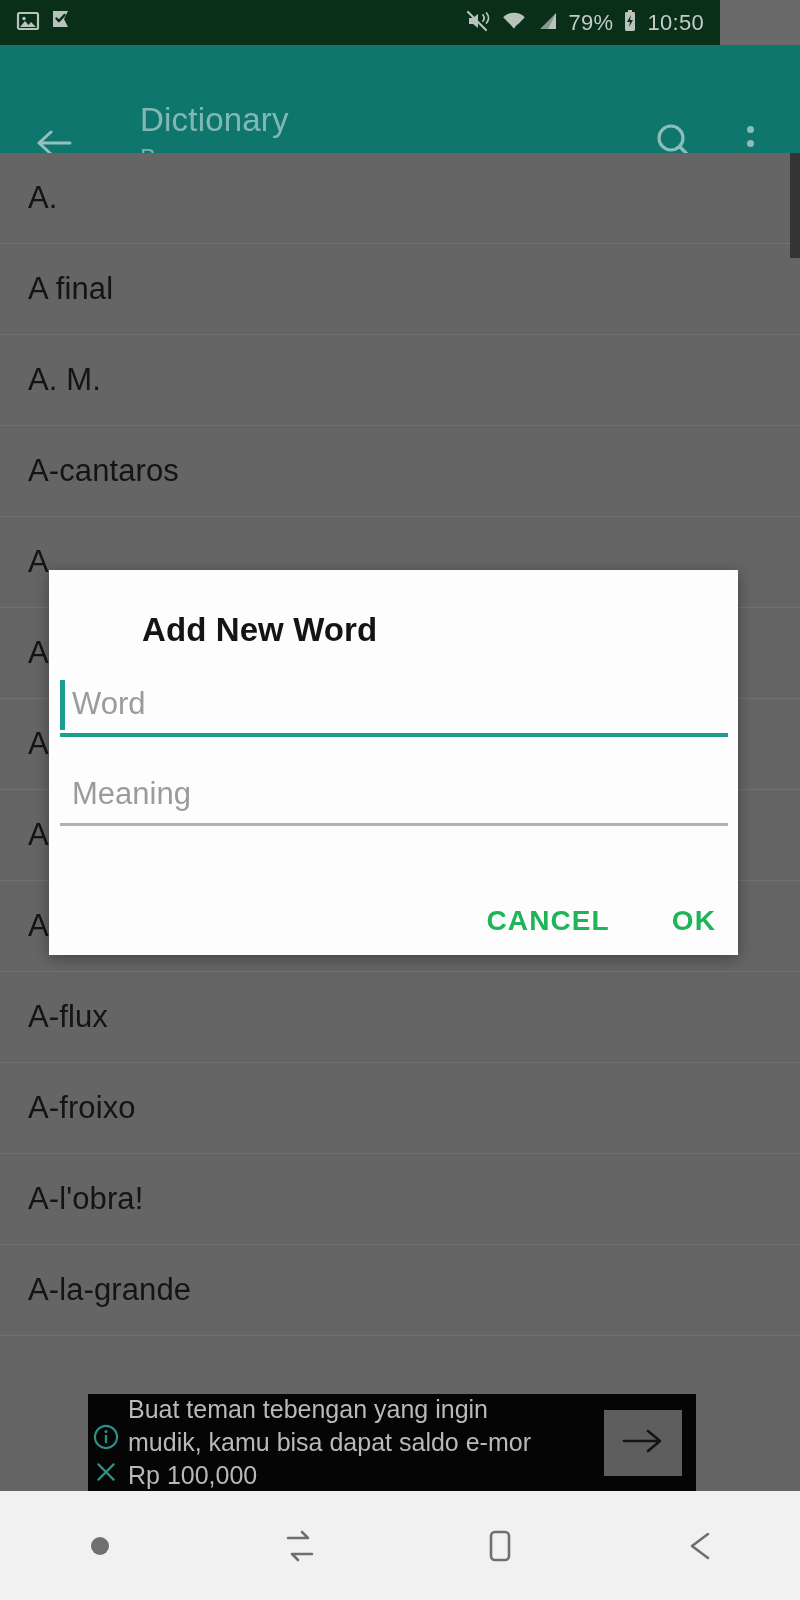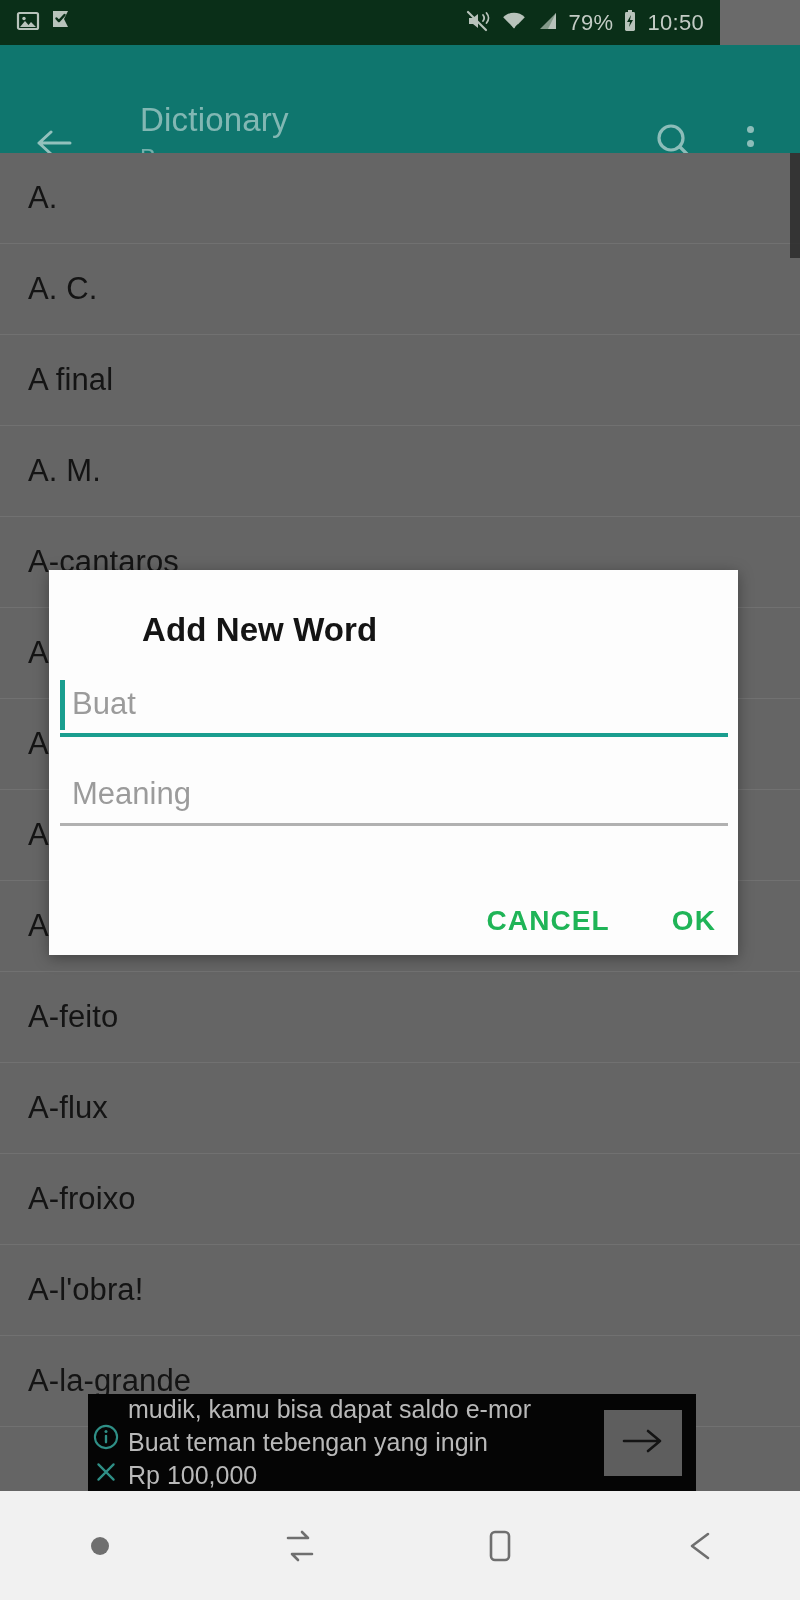--- a/index.html
+++ b/index.html
@@ -223,23 +223,20 @@
       <i></i>
       <i></i>
     </span>
   </div>
 
   <div id="word-list">
     <div class="word-row">
         <span class="label">A.</span>
       </div>
     <div class="word-row">
-        <span class="label">A. C.</span>
-      </div>
-    <div class="word-row">
         <span class="label">A final</span>
       </div>
     <div class="word-row">
         <span class="label">A. M.</span>
       </div>
     <div class="word-row">
         <span class="label">A-cantaros</span>
       </div>
     <div class="word-row">
         <span class="label">A</span>
@@ -270,21 +267,21 @@
       </div>
     <div id="scroll-thumb"></div>
   </div>
 
   <div id="scrim"></div>
 
   <div id="dialog">
     <div id="dialog-title">Add New Word</div>
 
     <div class="field" id="field-word">
-      <div class="ph">Buat</div>
+      <div class="ph">Word</div>
       <div class="underline"></div>
     </div>
     <div id="caret"></div>
 
     <div class="field" id="field-meaning">
       <div class="ph">Meaning</div>
       <div class="underline"></div>
     </div>
 
     <div id="dialog-actions">
@@ -303,22 +300,22 @@
         </svg>
       </span>
       <span>
         <svg width="26" height="26" viewBox="0 0 24 24">
           <path d="M5 5l14 14M19 5L5 19" stroke="#2f8f86" stroke-width="2.1" stroke-linecap="round"></path>
         </svg>
       </span>
     </div>
 
     <div id="ad-text">
+      <div>Buat teman tebengan yang ingin</div>
       <div>mudik, kamu bisa dapat saldo e-mor</div>
-      <div>Buat teman tebengan yang ingin</div>
       <div>Rp 100,000</div>
     </div>
 
     <div id="ad-cta">
       <span>
         <svg width="50" height="36" viewBox="0 0 50 36">
           <path d="M6 18h36M42 18L30 8M42 18L30 28" fill="none" stroke="#141414" stroke-width="2.6" stroke-linecap="round" stroke-linejoin="round"></path>
         </svg>
       </span>
     </div>

